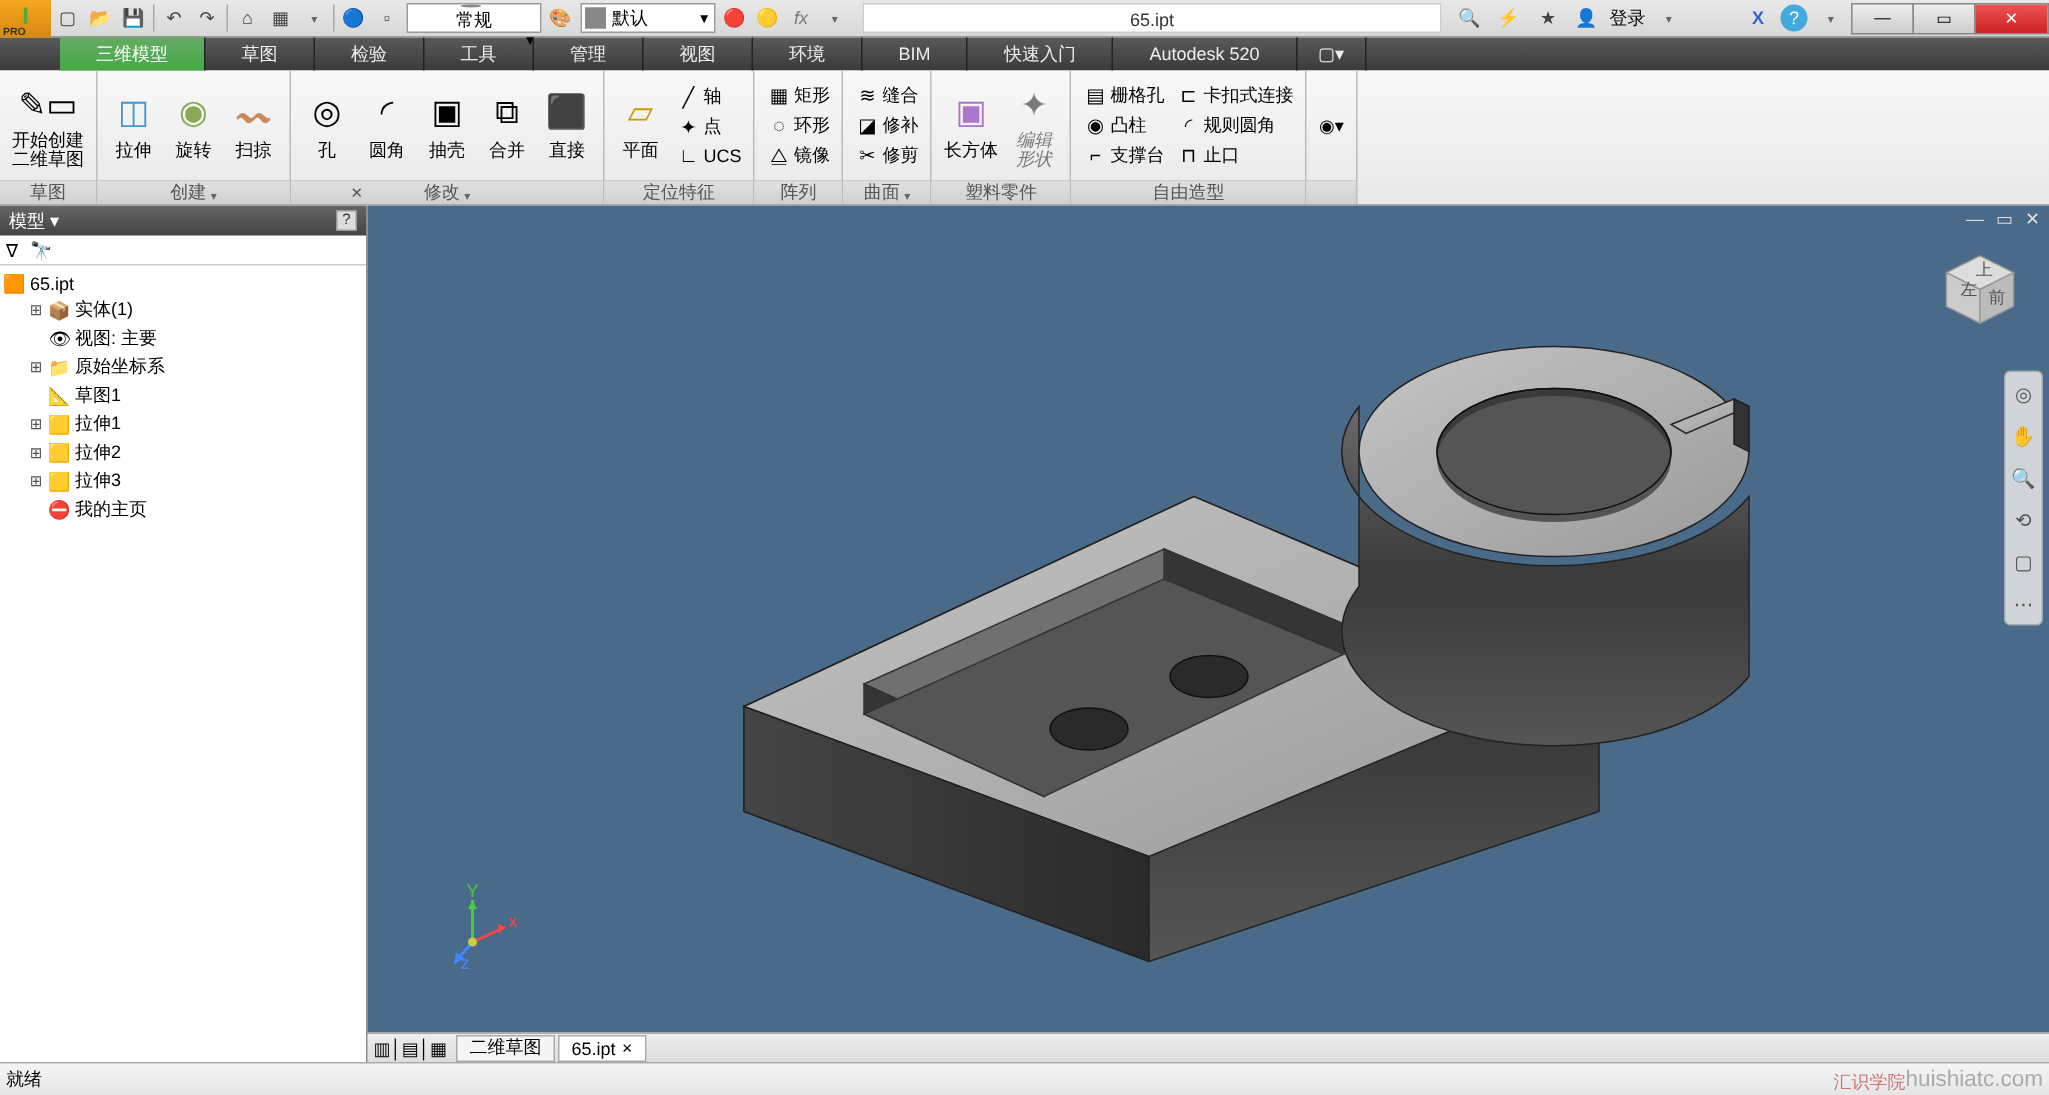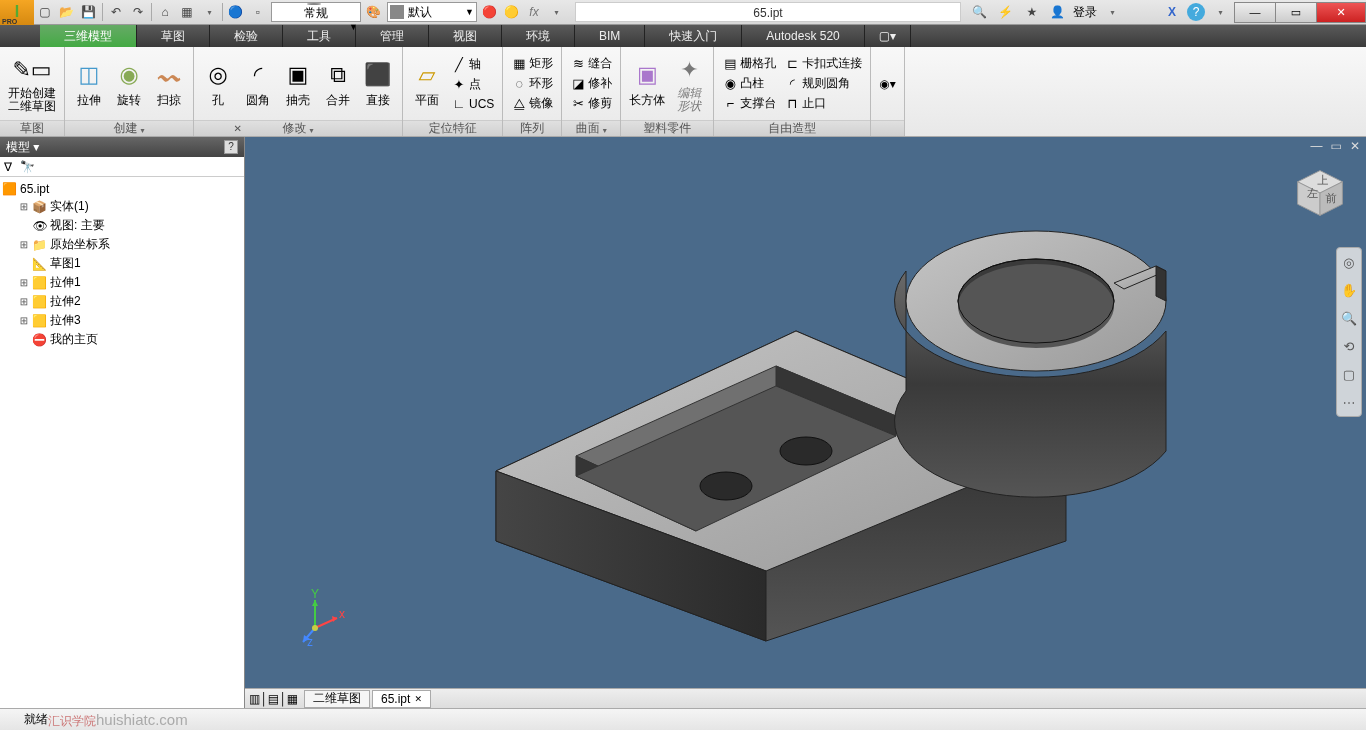--- a/index.html
+++ b/index.html
@@ -44,21 +44,21 @@
 .viewport { flex:1; background:#4a6a8a; position:relative; }
 .vp-ctrl { position:absolute; top:2px; right:6px; display:flex; gap:8px; color:#ddd; font-size:11px; cursor:pointer;}
 .viewcube { position:absolute; top:28px; right:18px; width:56px; height:56px; }
 .viewcube svg { width:100%; height:100%; }
 .navbar { position:absolute; right:4px; top:110px; width:26px; background:rgba(230,230,230,.85); border:1px solid #aaa; border-radius:4px; display:flex; flex-direction:column; align-items:center; padding:4px 0; gap:8px;}
 .navbar div { width:20px; height:20px; display:flex; align-items:center; justify-content:center; color:#555; cursor:pointer; font-size:13px;}
 .triad { position:absolute; left:40px; bottom:60px; width:60px; height:60px; }
 .doc-tabs { position:absolute; left:0; bottom:0; right:0; height:20px; background:linear-gradient(#eee,#ddd); border-top:1px solid #aaa; display:flex; align-items:center; padding-left:4px;}
 .doc-tabs .dt { padding:0 8px; height:18px; display:flex; align-items:center; border:1px solid #aaa; background:#f5f5f5; margin-right:2px; cursor:pointer; gap:4px;}
 .doc-tabs .dt.active { background:#fff; }
-.statusbar { position:absolute; bottom:0; left:0; right:0; height:22px; background:linear-gradient(#f5f5f5,#e5e5e5); border-top:1px solid #aaa; display:flex; align-items:center; padding:0 24px; }
+.statusbar { position:absolute; bottom:0; left:0; right:0; height:22px; background:linear-gradient(#f5f5f5,#e5e5e5); border-top:1px solid #aaa; display:flex; align-items:center; padding:0 4px; justify-content:space-between;}
 .watermark { color:#c77; font-size:11px; display:flex; align-items:flex-end; line-height:1;}
 .model-svg { position:absolute; left:50%; top:48%; transform:translate(-50%,-50%); }
 </style>
 </head>
 <body>
 
 <div class="qat">
   <div class="qat-logo">I</div>
   <div class="qat-btn">▢</div>
   <div class="qat-btn">📂</div>

